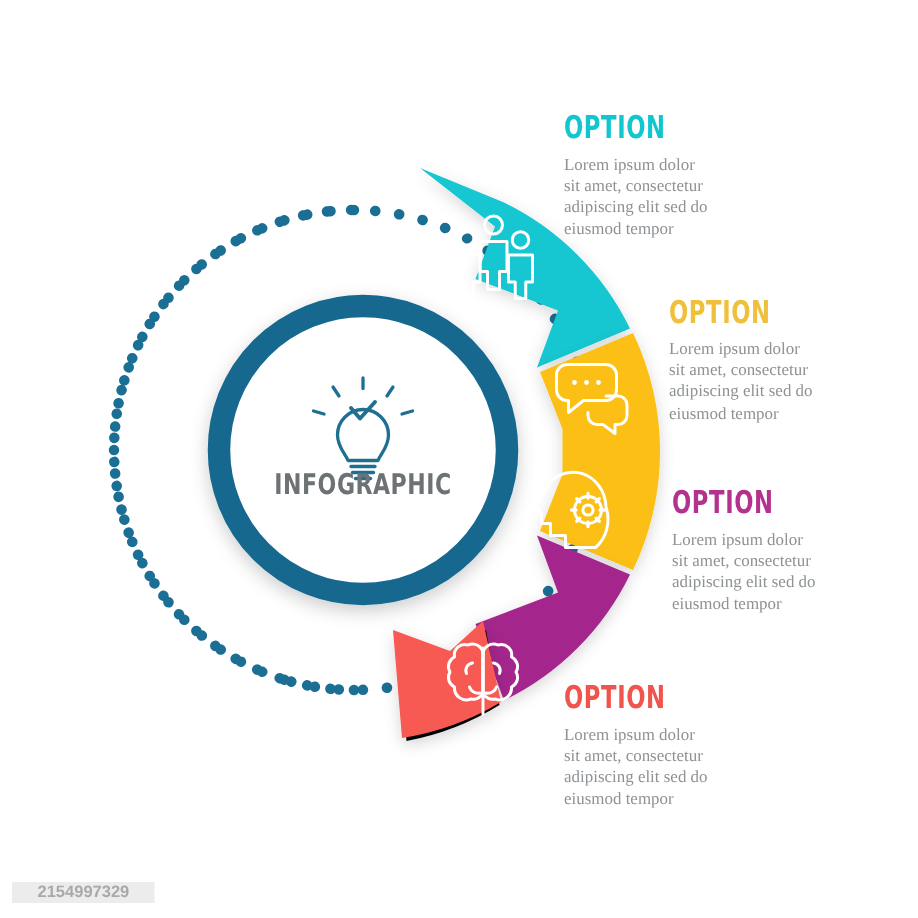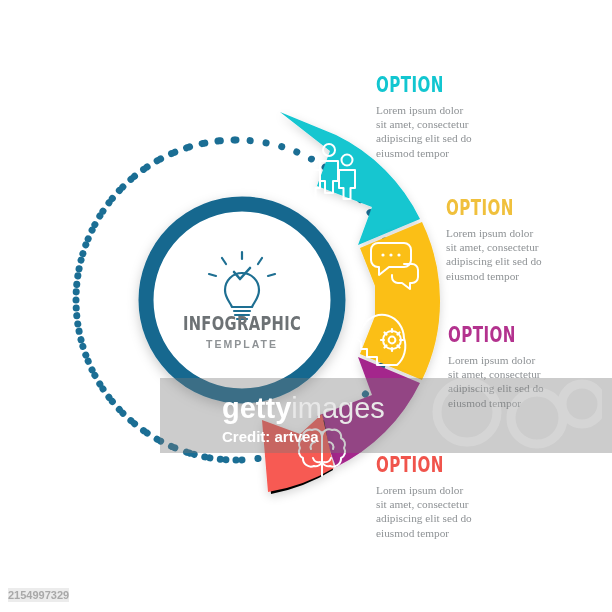--- a/index.html
+++ b/index.html
@@ -108,21 +108,21 @@
 
   
   #asset-id {
     position:absolute;
     left:8px; top:588px;
     font-family:"Liberation Sans", sans-serif;
     font-weight:bold;
     font-size:11px;
     color:#a9a9a9;
     background:rgba(200,200,200,0.35);
-    padding:1px 0;
+    padding:1px 17px;
   }
 </style>
 </head>
 <body>
 
 <div id="stage">
 
   <svg class="infographic" viewBox="0 0 612 612">
     <defs>
       <filter id="softshadow" x="-40%" y="-40%" width="180%" height="180%">
@@ -292,27 +292,17 @@
 
   <div class="option-block" id="opt-block-4">
     <div class="option-title" style="color:#F0544C">OPTION</div>
     <div class="option-body">Lorem ipsum dolor
 sit amet, consectetur
 adipiscing elit  sed do
 eiusmod tempor</div>
   </div>
 
   <div class="center-main">INFOGRAPHIC</div>
-  <div class="center-sub">TEMPLATE</div>
-
-  <div id="watermark">
-    <svg id="wm-circles" viewBox="0 0 180 75">
-      <circle cx="45" cy="34" r="30" fill="none" stroke="#ffffff" stroke-width="9"></circle>
-      <circle cx="115" cy="40" r="26" fill="none" stroke="#ffffff" stroke-width="9"></circle>
-      <circle cx="160" cy="26" r="20" fill="none" stroke="#ffffff" stroke-width="9"></circle>
-    </svg>
-    <div id="wm-brand"><span class="b">getty</span><span class="l">images</span></div>
-    <div id="wm-credit">Credit: artvea</div>
-  </div>
+
 
   <div id="asset-id">2154997329</div>
 
 </div>
 
 </body></html>

